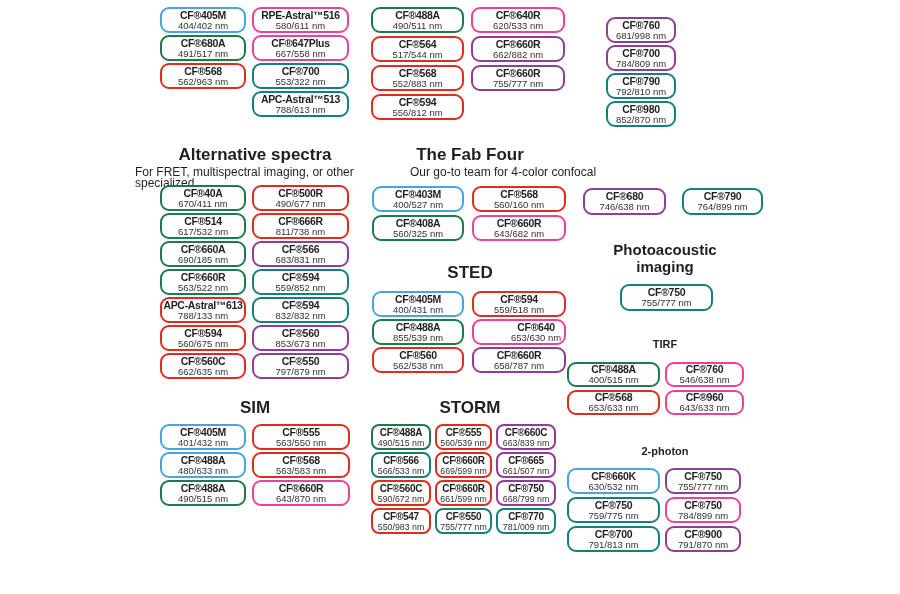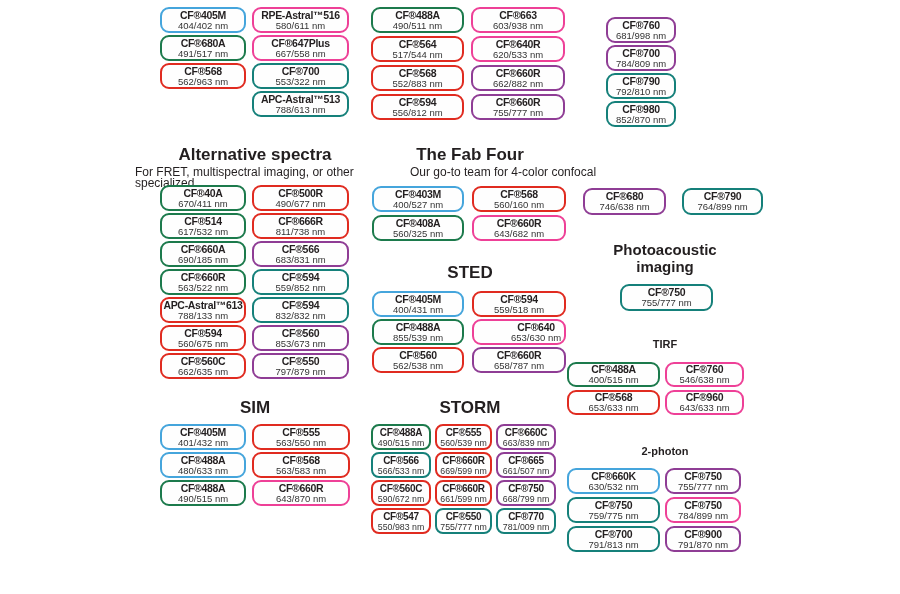--- a/index.html
+++ b/index.html
@@ -100,24 +100,20 @@
         <div class="chip-name">CF®568</div>
         <div class="chip-value">552/883 nm</div>
       </div>
       <div class="chip" style="border-color: rgb(224, 43, 32);">
         <div class="chip-name">CF®594</div>
         <div class="chip-value">556/812 nm</div>
       </div>
     </div>
   <div class="group" id="g-top-mid-b">
       <div class="chip" style="border-color: rgb(238, 64, 151);">
-        <div class="chip-name">CF®663</div>
-        <div class="chip-value">603/938 nm</div>
-      </div>
-      <div class="chip" style="border-color: rgb(238, 64, 151);">
         <div class="chip-name">CF®640R</div>
         <div class="chip-value">620/533 nm</div>
       </div>
       <div class="chip" style="border-color: rgb(143, 61, 149);">
         <div class="chip-name">CF®660R</div>
         <div class="chip-value">662/882 nm</div>
       </div>
       <div class="chip" style="border-color: rgb(143, 61, 149);">
         <div class="chip-name">CF®660R</div>
         <div class="chip-value">755/777 nm</div>

